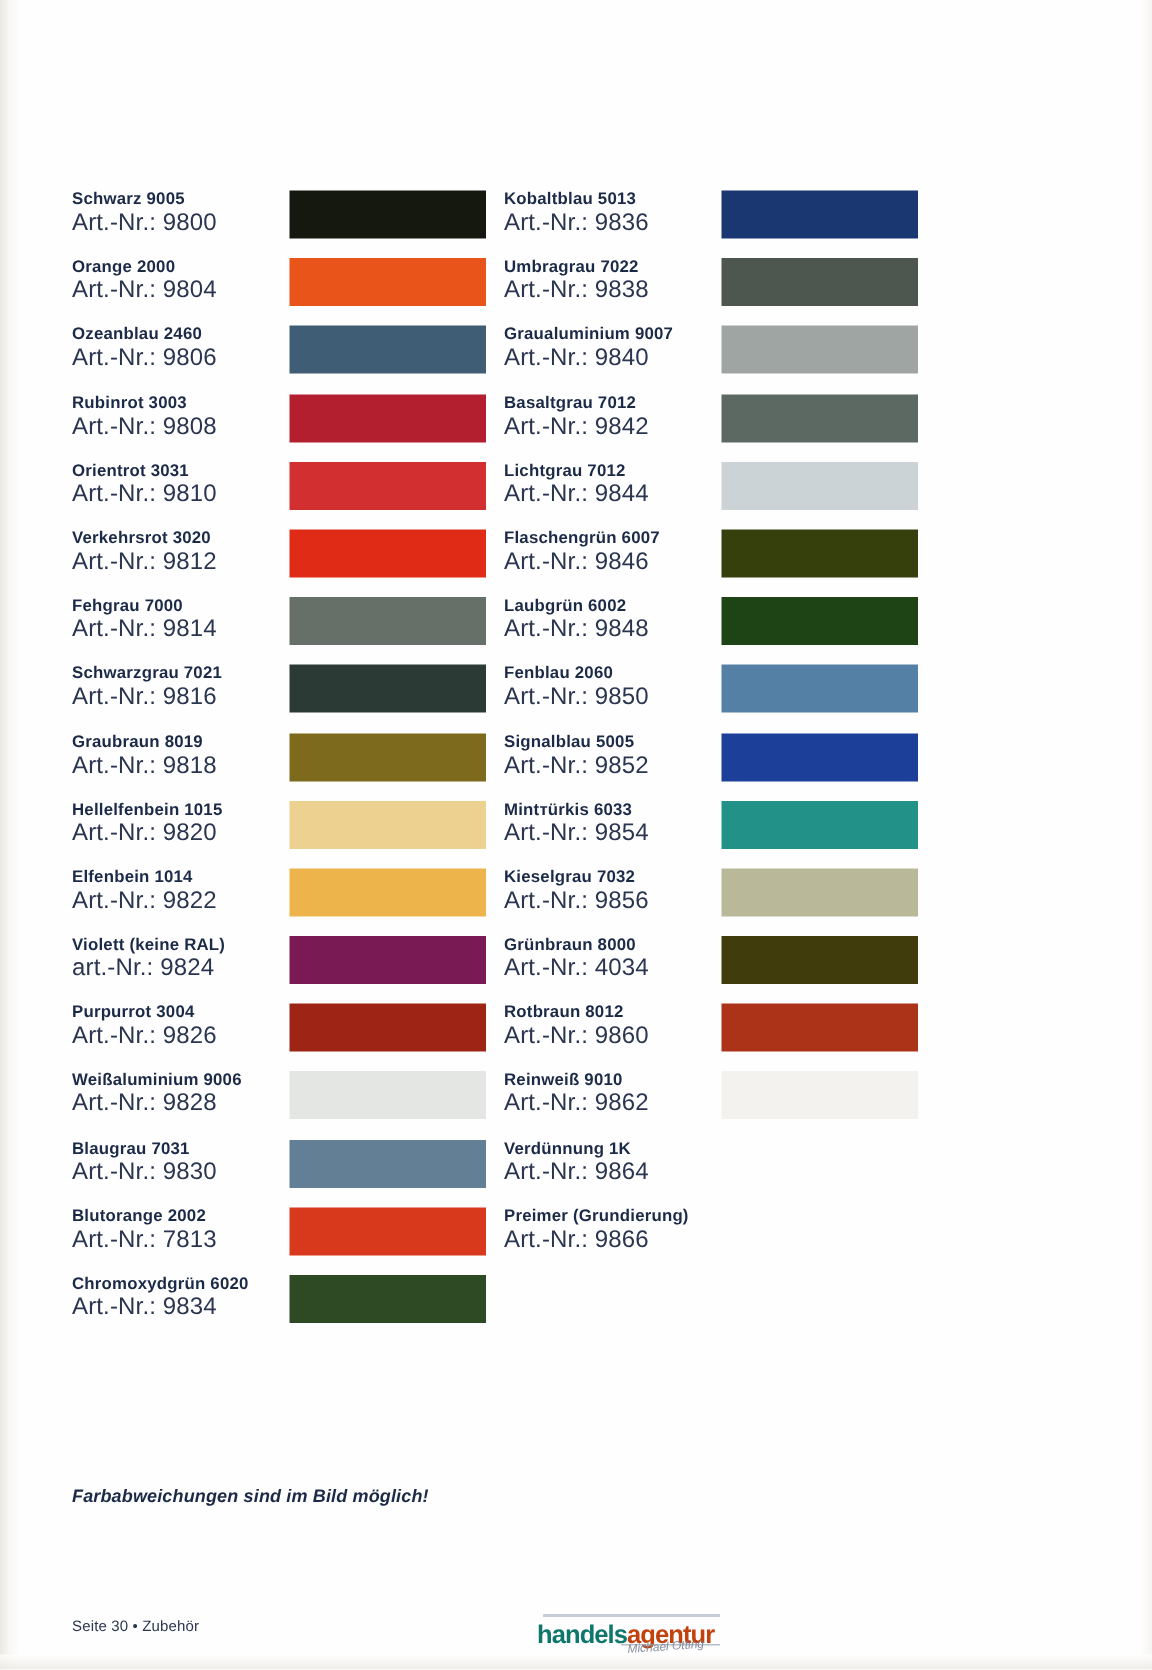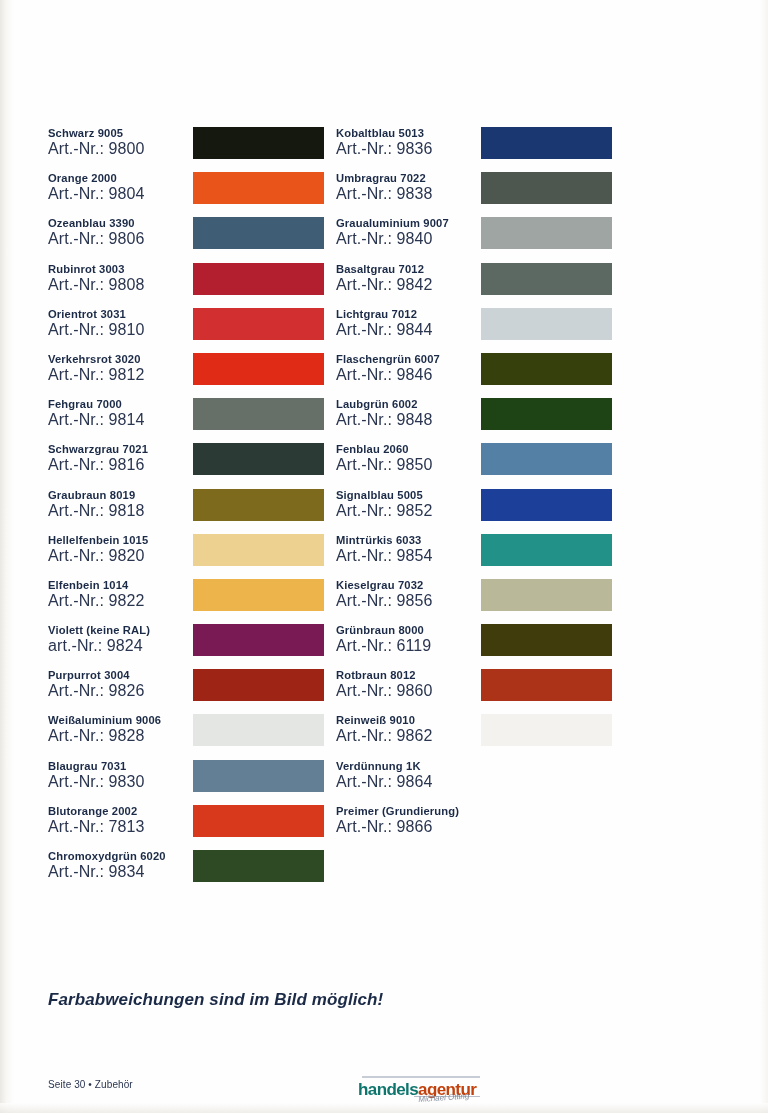--- a/index.html
+++ b/index.html
@@ -84,21 +84,21 @@
     height: 32px;
     box-sizing: border-box;
   }
   .col-left  .swatch { left: 145px; }
   .col-right .swatch { left: 145px; }
 
   .disclaimer {
     position: absolute;
     left: 48px;
     top: 990px;
-    font-size: 17px;
+    font-size: 12px;
     font-style: italic;
     font-weight: bold;
     color: #1b2a47;
     letter-spacing: .1px;
   }
   .footer-page {
     position: absolute;
     left: 48px;
     top: 1079px;
     font-size: 10px;
@@ -175,21 +175,21 @@
         </div>
         <div class="row">
           <div class="labels">
             <div class="name">Orange 2000</div>
             <div class="artnr">Art.-Nr.: 9804</div>
           </div>
           <div class="swatch" style="background: rgb(232, 84, 26);"></div>
         </div>
         <div class="row">
           <div class="labels">
-            <div class="name">Ozeanblau 3390</div>
+            <div class="name">Ozeanblau 2460</div>
             <div class="artnr">Art.-Nr.: 9806</div>
           </div>
           <div class="swatch" style="background: rgb(63, 94, 117);"></div>
         </div>
         <div class="row">
           <div class="labels">
             <div class="name">Rubinrot 3003</div>
             <div class="artnr">Art.-Nr.: 9808</div>
           </div>
           <div class="swatch" style="background: rgb(179, 31, 47);"></div>
@@ -360,21 +360,21 @@
         <div class="row">
           <div class="labels">
             <div class="name">Kieselgrau 7032</div>
             <div class="artnr">Art.-Nr.: 9856</div>
           </div>
           <div class="swatch" style="background: rgb(185, 185, 154);"></div>
         </div>
         <div class="row">
           <div class="labels">
             <div class="name">Grünbraun 8000</div>
-            <div class="artnr">Art.-Nr.: 6119</div>
+            <div class="artnr">Art.-Nr.: 4034</div>
           </div>
           <div class="swatch" style="background: rgb(64, 60, 12);"></div>
         </div>
         <div class="row">
           <div class="labels">
             <div class="name">Rotbraun 8012</div>
             <div class="artnr">Art.-Nr.: 9860</div>
           </div>
           <div class="swatch" style="background: rgb(172, 51, 24);"></div>
         </div>

